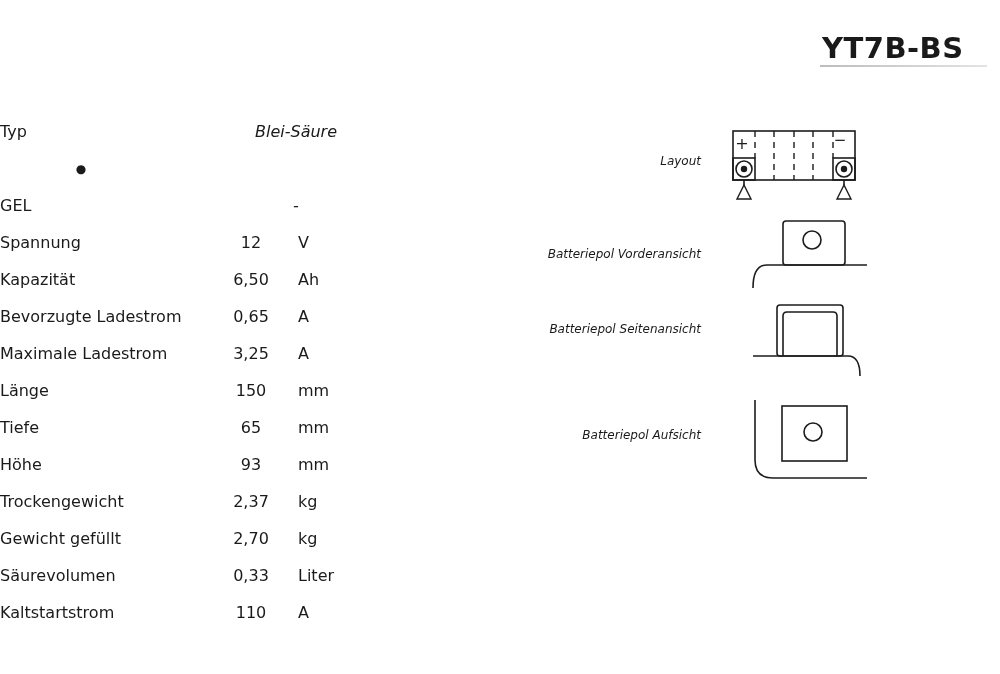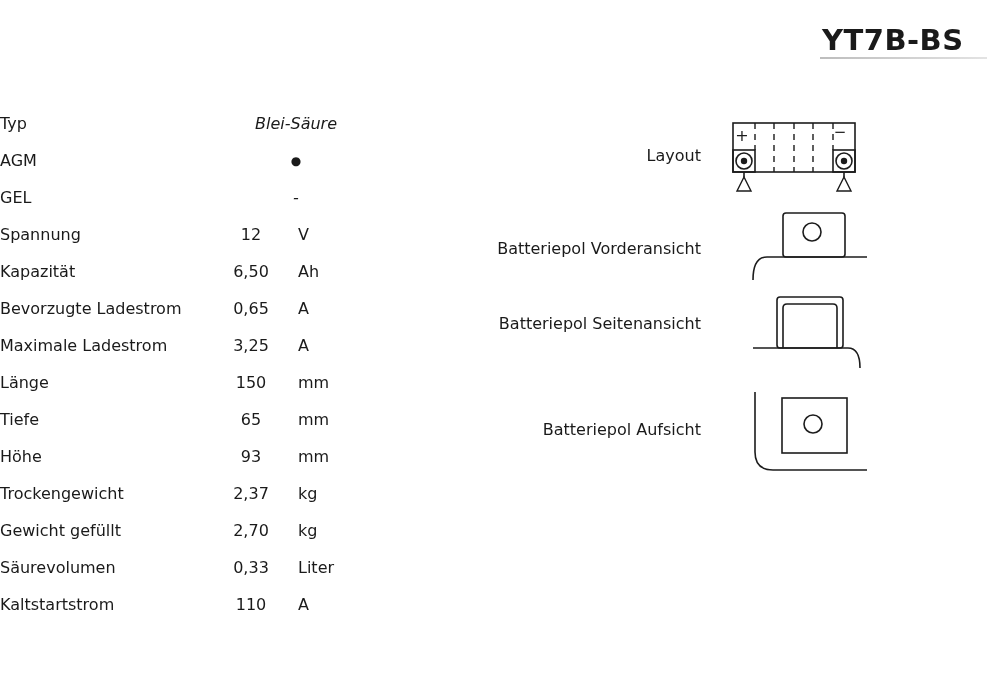--- a/index.html
+++ b/index.html
@@ -4,21 +4,21 @@
 <style>
   html, body { margin: 0; padding: 0; }
   body {
     width: 1000px; height: 674px;
     background: #ffffff;
     font-family: "DejaVu Sans", "Liberation Sans", sans-serif;
     color: #1a1a1a;
     position: relative;
     overflow: hidden;
   }
-  .page { position: absolute; inset: 0; }
+  .page { position: absolute; inset: 0; margin-top: 8px; }
 
   
   .title {
     position: absolute; left: 822px; top: 23px;
     font-size: 29px; font-weight: 600; letter-spacing: 0.5px;
     white-space: nowrap;
   }
   .title-underline {
     position: absolute; left: 820px; top: 57px;
     width: 167px; height: 2px;
@@ -31,21 +31,21 @@
   .spec-label { width: 215px; text-align: left; white-space: nowrap; }
   .spec-value { width: 72px; text-align: center; white-space: nowrap; }
   .spec-unit  { padding-left: 11px; text-align: left; white-space: nowrap; }
   .spec-merged { width: 162px; text-align: center; white-space: nowrap; font-style: italic; }
   
   .spec-table .spec-row:nth-child(2) .spec-merged { font-size: 12px; }
 
   
   .diagram-label {
     position: absolute; right: 299px;
-    font-size: 16px; white-space: nowrap;
+    font-size: 12px; white-space: nowrap; font-style: italic;
   }
   #label-layout { top: 146px; }
   #label-front  { top: 239px; }
   #label-side   { top: 314px; }
   #label-top    { top: 420px; }
 
   
   .diag { position: absolute; }
   #svg-layout { left: 726px; top: 113px; }
   #svg-front  { left: 750px; top: 206px; }
@@ -65,21 +65,20 @@
 
   <div class="title">YT7B-BS</div>
   <div class="title-underline"></div>
 
   <div class="spec-table">
       <div class="spec-row">
         <div class="spec-label">Typ</div>
         <div class="spec-merged">Blei-Säure</div>
       </div>
       <div class="spec-row">
-        <div class="spec-label">AGM</div>
         <div class="spec-merged">●</div>
       </div>
       <div class="spec-row">
         <div class="spec-label">GEL</div>
         <div class="spec-merged">-</div>
       </div>
       <div class="spec-row">
         <div class="spec-label">Spannung</div>
         <div class="spec-value">12</div>
         <div class="spec-unit">V</div>

